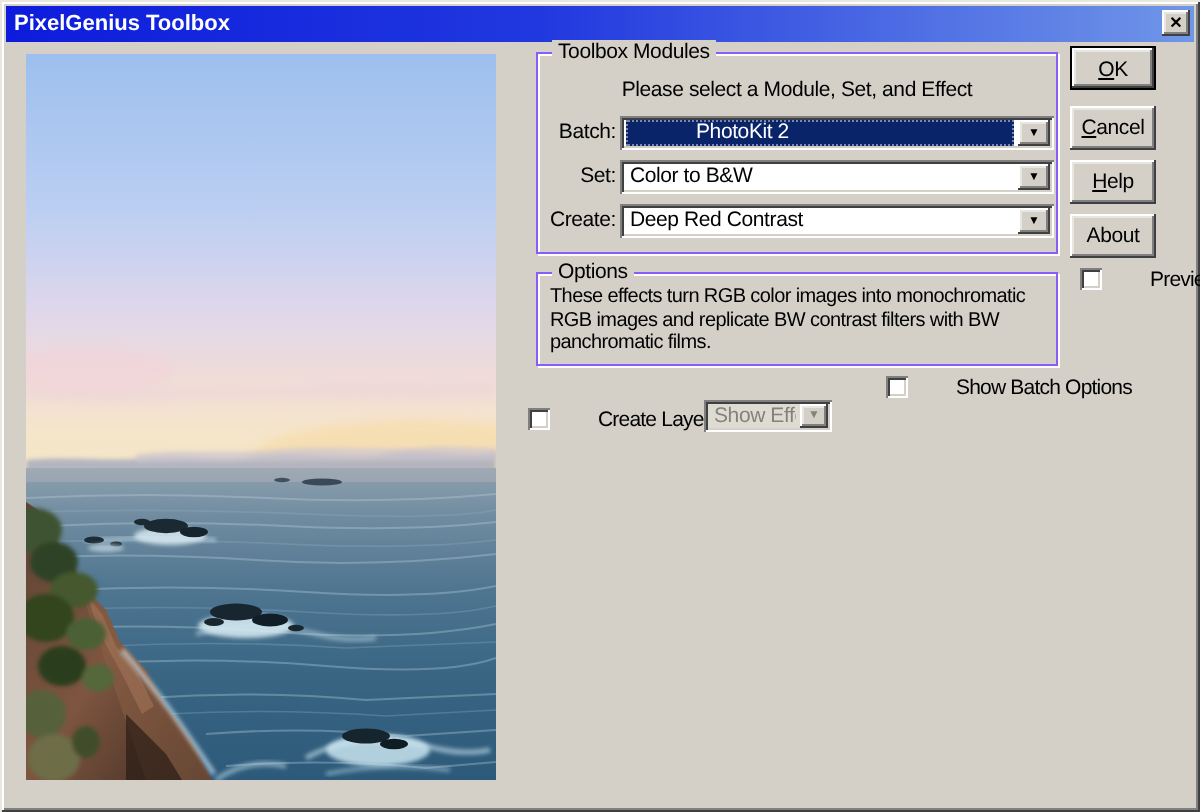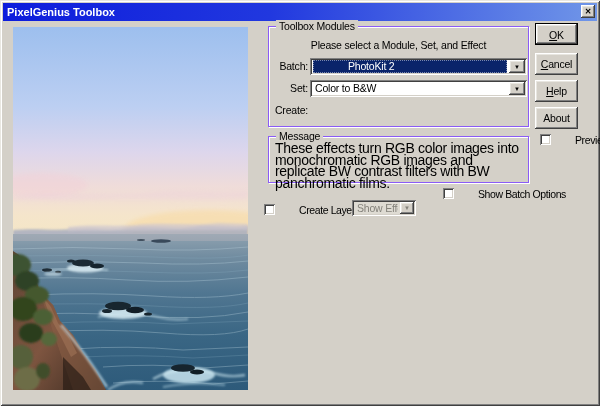--- a/index.html
+++ b/index.html
@@ -77,21 +77,21 @@
     box-shadow: inset -1px -1px 0 #404040, inset 1px 1px 0 #ffffff,
                 inset -2px -2px 0 #808080, inset 2px 2px 0 #e8e6e0;
     font-size:6px; color:#000; line-height:1;
   }
   .combo.disabled { background:#dedbd3; }
   .combo.disabled .combo-text { color:#84827b; }
   .combo.disabled .combo-arrow { color:#84827b; }
 
   .message-text {
     position:absolute; left:6px; right:5px; top:6px;
-    font-size:14px; letter-spacing:-0.3px; line-height:11.5px; color:#000;
+    font-size:10px; letter-spacing:-0.3px; line-height:11.5px; color:#000;
   }
 
   .checkrow { position:absolute; height:13px; display:flex; align-items:center;gap:18px; }
   .checkbox {
     width:11px; height:11px; background:#fff; flex:none;
     box-shadow: inset 1px 1px 0 #808080, inset -1px -1px 0 #ffffff,
                 inset 2px 2px 0 #404040, inset -2px -2px 0 #d4d0c8;
   }
   .checklabel {
     margin-left:6px; font-size:10.5px; letter-spacing:-0.4px; color:#000;
@@ -241,24 +241,28 @@
       <div class="combo-arrow">▼</div>
     </div>
 
     <div class="field-label" style="top:55px;">Set:</div>
     <div class="combo" style="top:53px;">
       <div class="combo-text">Color to B&amp;W</div>
       <div class="combo-arrow">▼</div>
     </div>
 
     <div class="field-label" style="top:77px;">Create:</div>
+    <div class="combo" style="top:75px;">
+      <div class="combo-text">Deep Red Contrast</div>
+      <div class="combo-arrow">▼</div>
+    </div>
   </div>
 
   <div class="groupbox group-message">
-    <span class="legend">Message</span>
+    <span class="legend">Options</span>
     <div class="message-text">These effects turn RGB color images into monochromatic RGB images and replicate BW contrast filters with BW panchromatic films.</div>
   </div>
 
 
   <div class="checkrow" style="left:443px; top:187px;">
     <span class="checkbox"></span>
     <span class="checklabel">Show Batch Options</span>
   </div>
 
   <div class="checkrow" style="left:264px; top:203px;">

